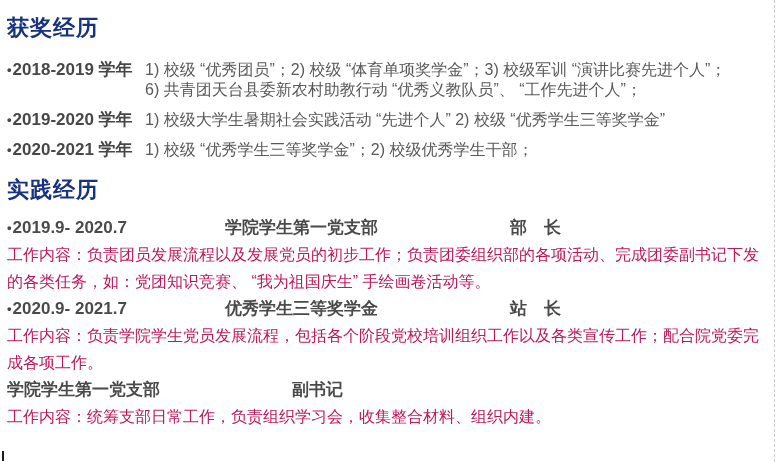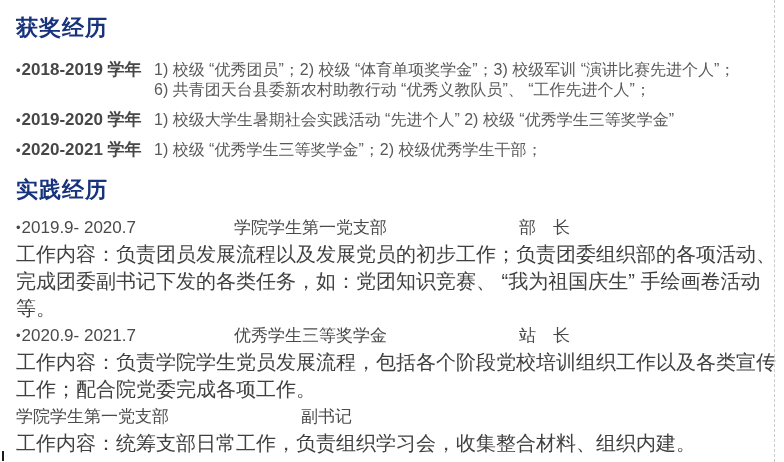--- a/index.html
+++ b/index.html
@@ -4,21 +4,21 @@
 <style>
   html,body{margin:0;padding:0;background:#ffffff;}
   .page{
     position:relative;
     width:784px;height:462px;
     background:#ffffff;
     font-family:"Liberation Sans","DejaVu Sans",sans-serif;
     color:#595959;
     overflow:hidden;
     box-sizing:border-box;
-    padding-left:16px;
+    padding-left:7px;
   }
   .boundary{
     position:absolute;
     left:774px;top:0;bottom:0;width:0;
     border-left:1px dashed #cbcbcb;
   }
   h2.sec{
     margin:0;
     font-size:22px;
     line-height:28px;
@@ -47,34 +47,34 @@
     color:#474747;
     margin-right:1px;
     vertical-align:1px;
   }
   .award-lines{flex:1;min-width:0;}
   .award-line{white-space:nowrap;}
   .exp-head{
     display:flex;
     align-items:center;
     font-size:17px;
-    font-weight:normal;
+    font-weight:bold;
     color:#4a4a4a;
     line-height:27px;
     white-space:nowrap;
   }
   .exp-period{flex:0 0 218px;}
   .exp-org{flex:0 0 285px;}
   .exp-role{flex:1;}
   .exp-desc{
     margin:0;
     width:762px;
-    font-size:20px;
+    font-size:16px;
     line-height:27px;
-    color:#404040;
+    color:#be185d;
   }
   .cursor{
     position:absolute;
     left:2px;top:451px;
     width:2px;height:10px;
     background:#1a1a1a;
   }
 </style>
 </head>
 <body>

